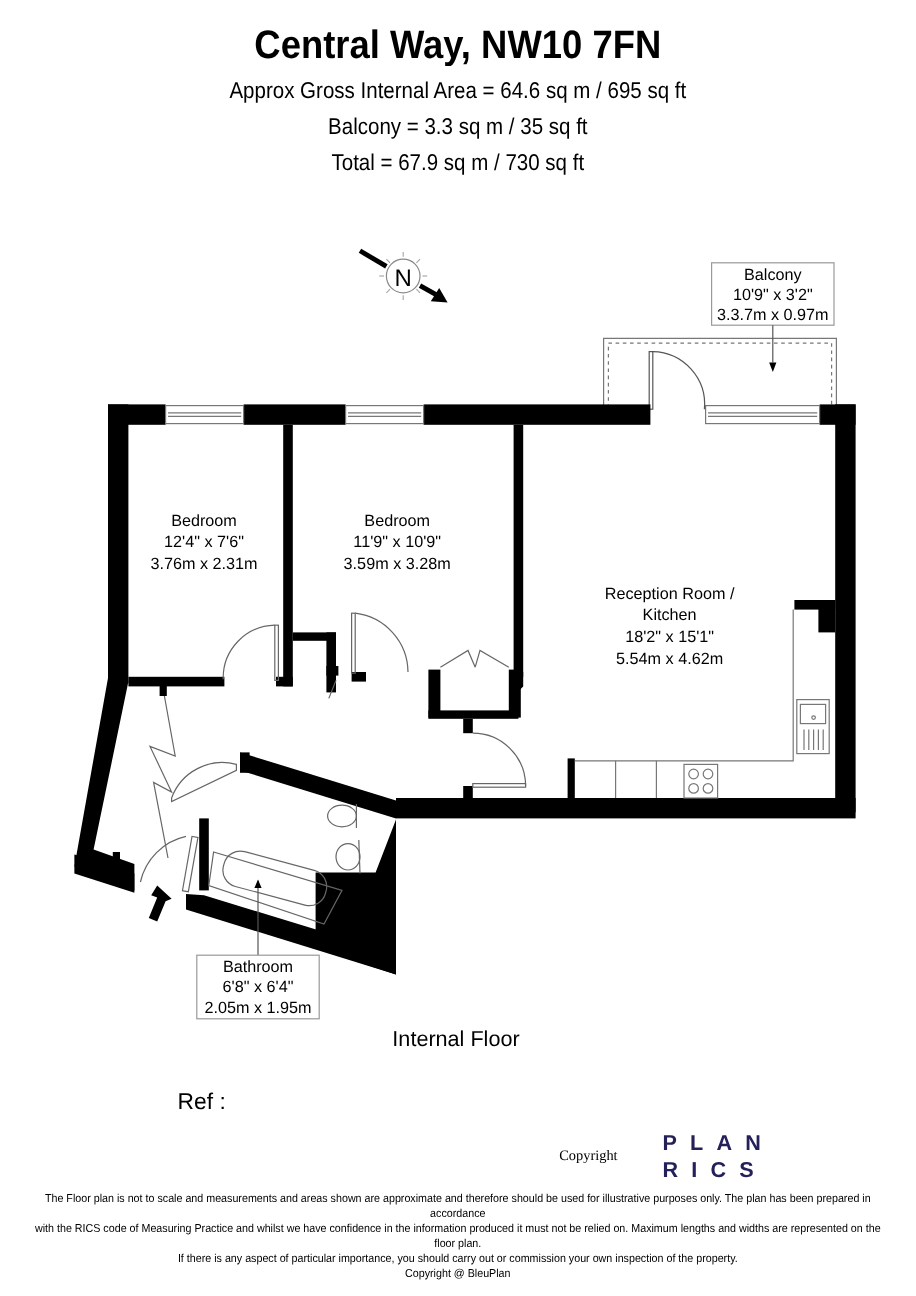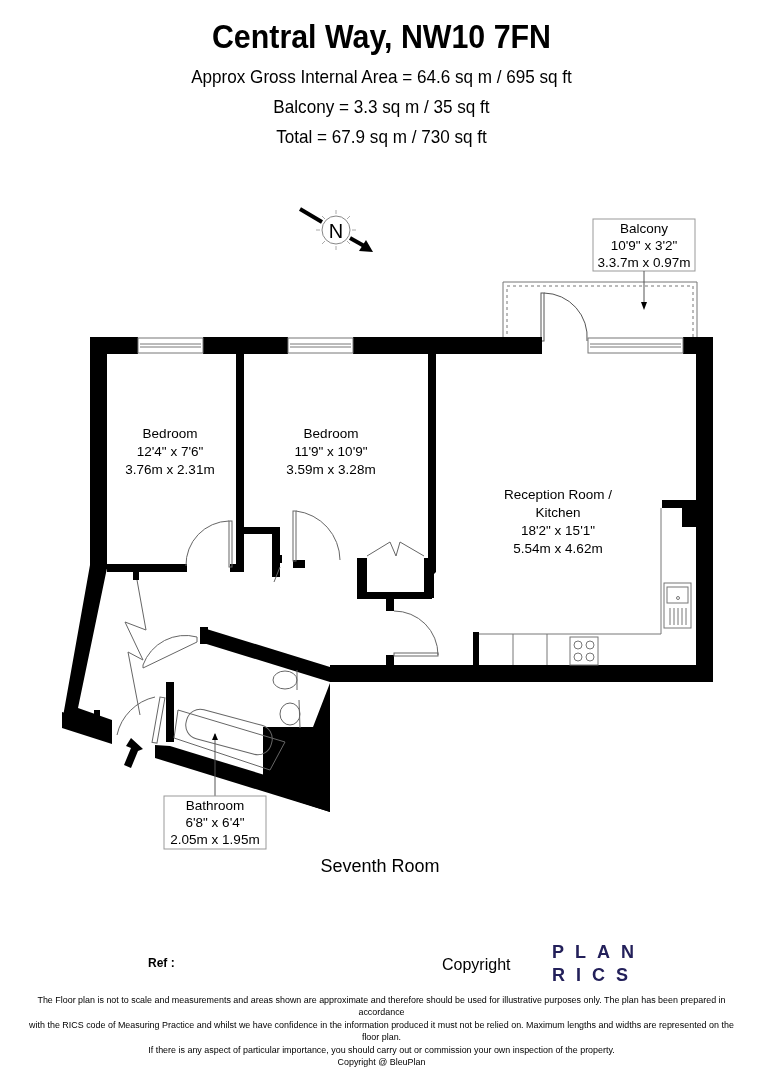--- a/index.html
+++ b/index.html
@@ -3,22 +3,22 @@
   <meta charset="utf-8">
   <style>
     html, body { margin: 0; padding: 0; background: #ffffff; }
     body { width: 763px; height: 1080px; position: relative; overflow: hidden; font-family: "Liberation Sans", sans-serif; color: #000; }
     .title { position: absolute; top: 18px; left: 0; width: 763px; text-align: center; font-size: 33px; font-weight: bold; letter-spacing: 0px; transform: scaleX(0.92); transform-origin: center; }
     .area-line { position: absolute; left: 0; width: 763px; text-align: center; font-size: 19px; transform: scaleX(0.9); transform-origin: center; }
     .a1 { top: 66px; } .a2 { top: 96px; } .a3 { top: 126px; }
     svg.plan { position: absolute; left: 0; top: 0; }
     .room-label { font-family: "Liberation Sans", sans-serif; font-size: 13.5px; fill: #000; text-anchor: middle; }
     .floor-label { position: absolute; top: 856px; left: 300px; width: 160px; text-align: center; font-size: 18px; }
-    .ref { position: absolute; top: 956px; left: 148px; font-size: 12px; font-weight: bold; }
-    .copyright { position: absolute; top: 956px; left: 442px; font-size: 16px; }
+    .ref { position: absolute; top: 908px; left: 148px; font-size: 19px; }
+    .copyright { position: absolute; top: 956px; left: 466px; font-size: 12px; font-family: Liberation Serif, serif; }
     .logo { position: absolute; top: 941px; left: 552px; color: #23205a; font-weight: bold; font-size: 18px; line-height: 23px; letter-spacing: 11px; }
     .disclaimer { position: absolute; top: 994px; left: 0; width: 763px; text-align: center; font-size: 9.6px; line-height: 12.4px; transform: scaleX(0.93); transform-origin: center; }
   </style>
 </head>
 <body>
 
 <div class="title">Central Way, NW10 7FN</div>
 <div class="area-line a1">Approx Gross Internal Area = 64.6 sq m / 695 sq ft</div>
 <div class="area-line a2">Balcony = 3.3 sq m / 35 sq ft</div>
 <div class="area-line a3">Total = 67.9 sq m / 730 sq ft</div>
@@ -186,21 +186,21 @@
   <g>
     <line x1="215" y1="734" x2="215" y2="796" stroke="#555" stroke-width="1"></line>
     <polygon points="212,740 218,740 215,733" fill="#000"></polygon>
     <rect x="164" y="796" width="102" height="53" fill="#fff" stroke="#999" stroke-width="1"></rect>
     <text class="room-label" x="215" y="810">Bathroom</text>
     <text class="room-label" x="215" y="827">6'8" x 6'4"</text>
     <text class="room-label" x="215" y="844">2.05m x 1.95m</text>
   </g>
 </svg>
 
-<div class="floor-label">Seventh Room</div>
+<div class="floor-label">Internal Floor</div>
 
 <div class="ref">Ref  :</div>
 <div class="copyright">Copyright</div>
 <div class="logo">
   <div>PLAN</div>
   <div>RICS</div>
 </div>
 
 <div class="disclaimer">
   <div>The Floor plan is not to scale and measurements and areas shown are approximate and therefore should be used for illustrative purposes only. The plan has been prepared in accordance</div>

